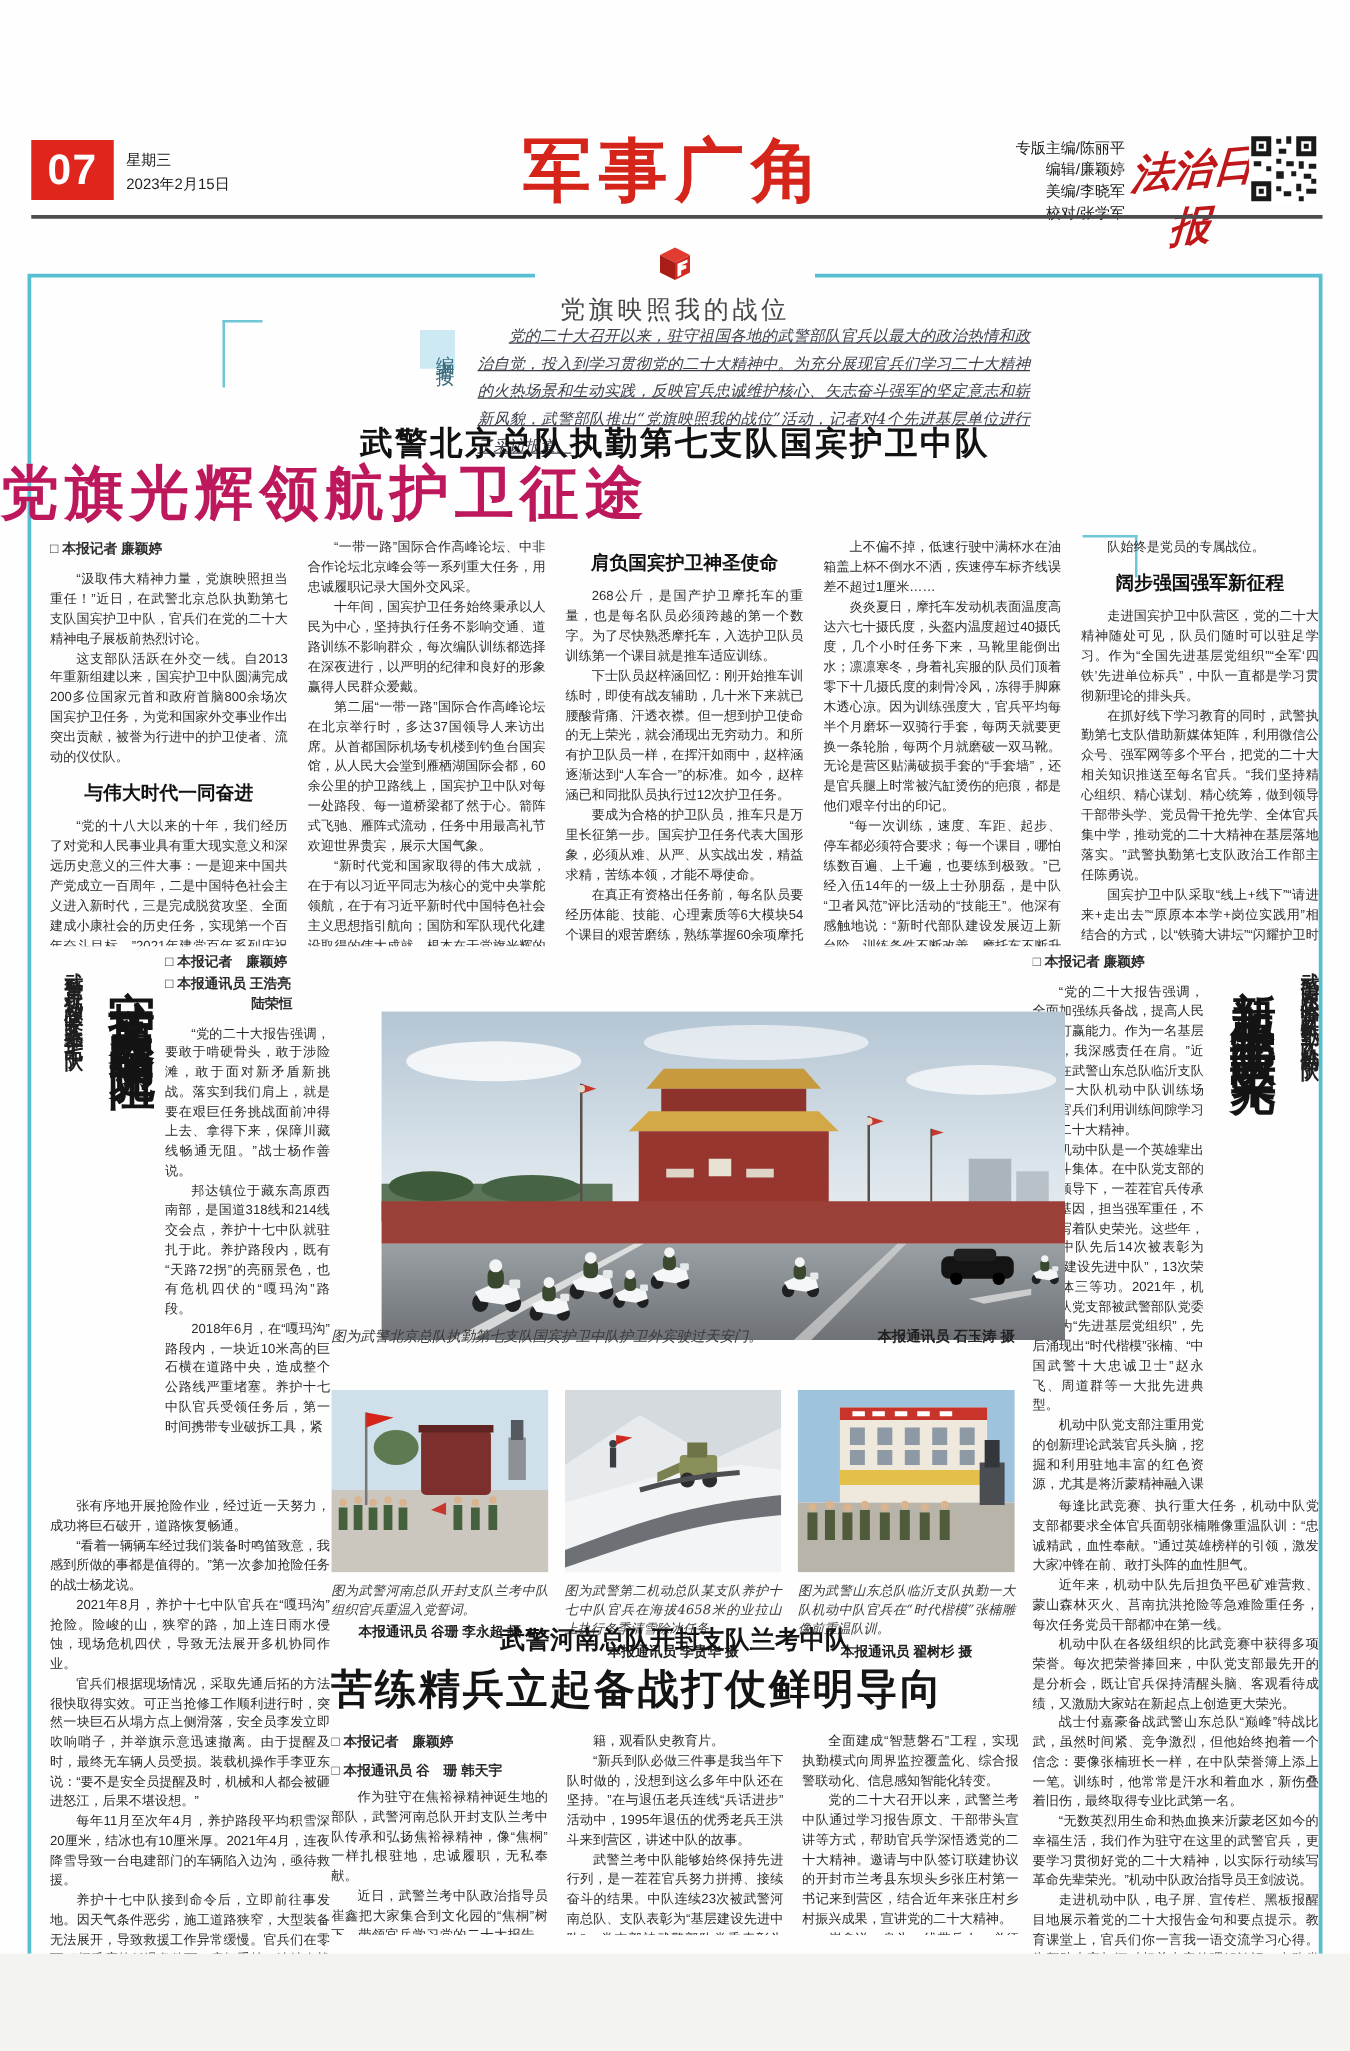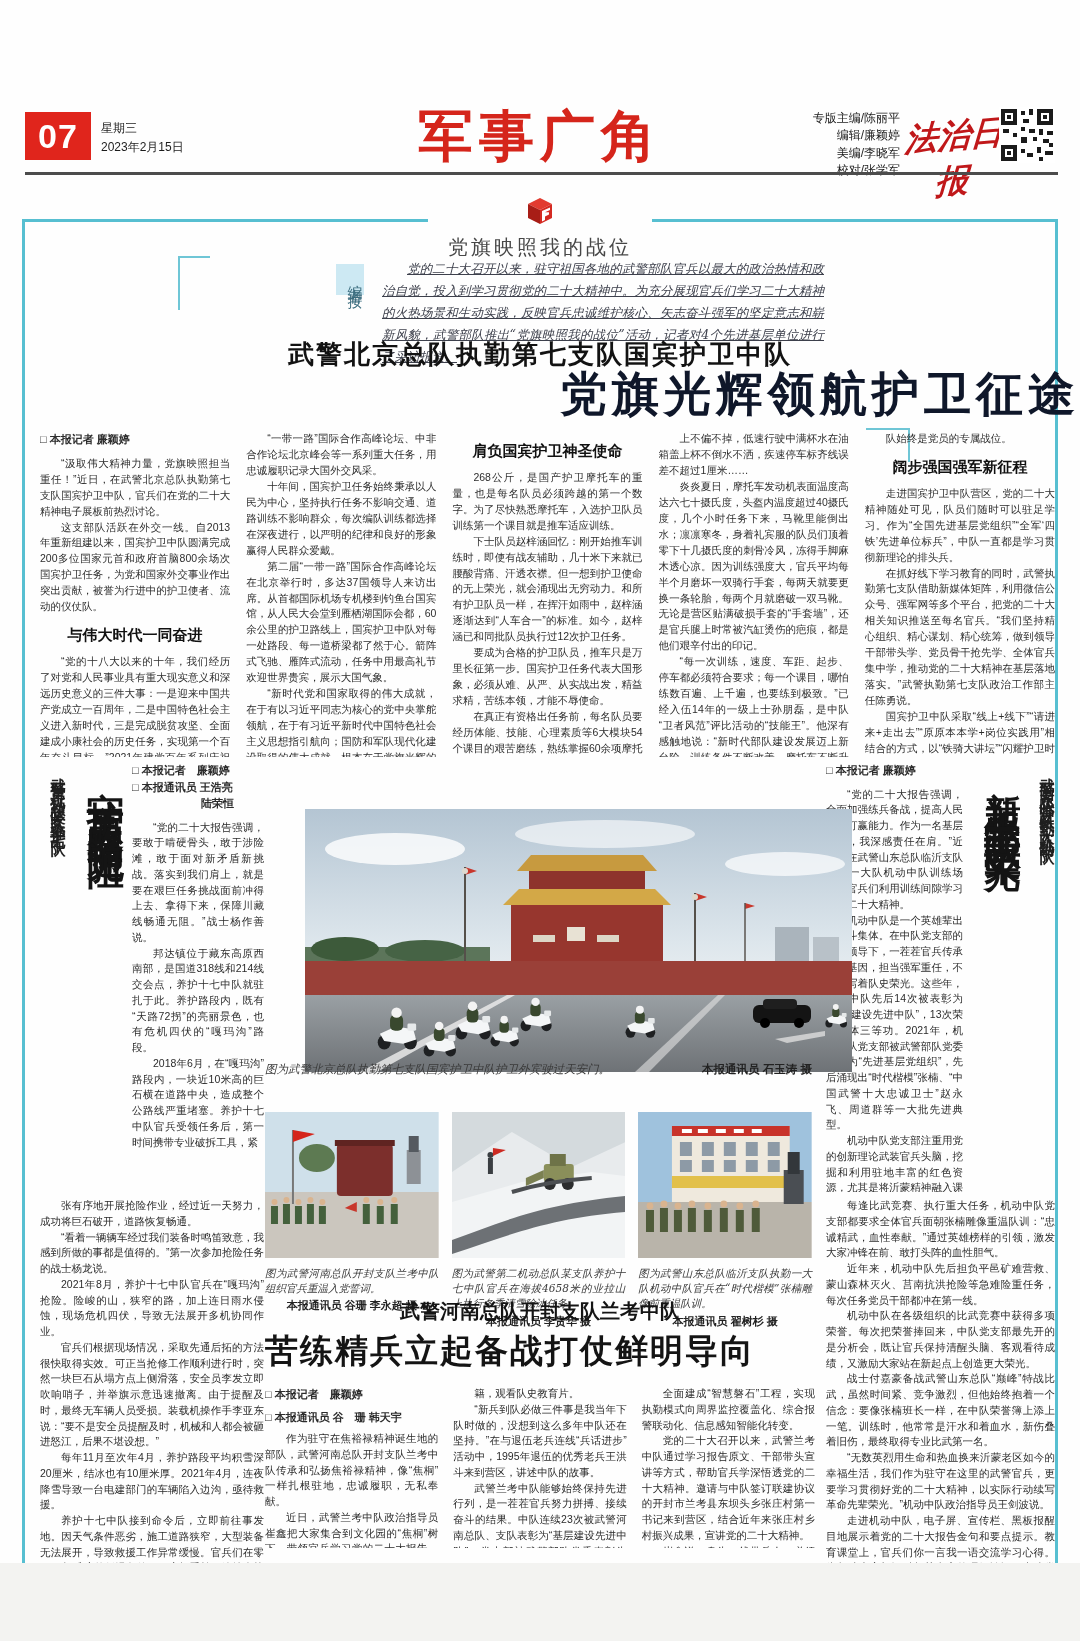--- a/index.html
+++ b/index.html
@@ -32,22 +32,22 @@
         border-top:2px solid #6fc6d6;border-right:2px solid #6fc6d6;}
   
   .note-label{position:absolute;left:336px;top:264px;width:28px;padding:8px 0;background:#cde9f3;
         color:#3a6c7e;writing-mode:vertical-rl;text-align:center;font-size:15px;letter-spacing:5px;}
   .note-text{position:absolute;left:382px;top:258px;width:442px;margin:0;
         font-family:"DejaVu Serif",serif;font-style:italic;font-size:12.5px;line-height:1.75;
         color:#3d404c;text-indent:2em;text-align:justify;text-decoration:underline;}
   
   .main-kicker{position:absolute;left:0;right:0;top:337px;text-align:center;
         font-size:26px;font-weight:700;color:#121212;letter-spacing:2px;}
-  .main-headline{position:absolute;left:0;right:0;top:363px;margin:0;text-align:right;
-        font-size:47px;font-weight:900;color:#0f172a;letter-spacing:5px;}
+  .main-headline{position:absolute;left:0;right:0;top:363px;margin:0;text-align:left;
+        font-size:47px;font-weight:900;color:#be185d;letter-spacing:5px;}
   .main-cols{position:absolute;left:40px;top:431px;width:1015px;height:326px;
         display:flex;gap:16px;}
   .mcol{flex:1;overflow:hidden;font-size:10.5px;line-height:1.52;text-align:justify;color:#2d2d2d;}
   .para{margin:0;text-indent:2em;}
   .byline-line{margin:0 0 8px 0;font-weight:bold;font-size:11px;}
   .col-subhead{margin:9px 0 7px 0;text-align:center;font-size:15px;font-weight:800;color:#111;}
   
   .side-art{position:absolute;top:762px;width:224px;height:808px;}
   .left-art{left:40px;}
   .right-art{left:826px;width:229px;}

